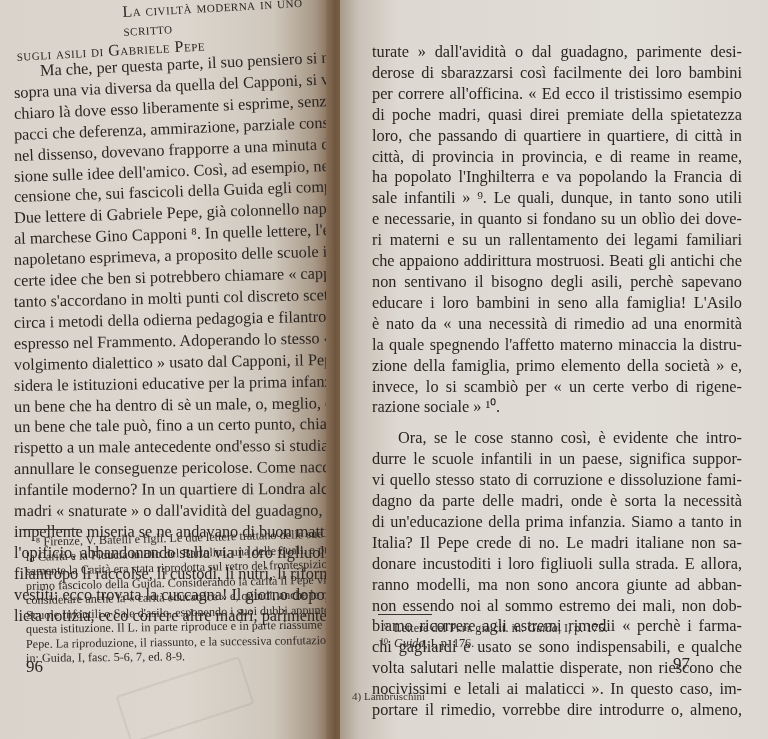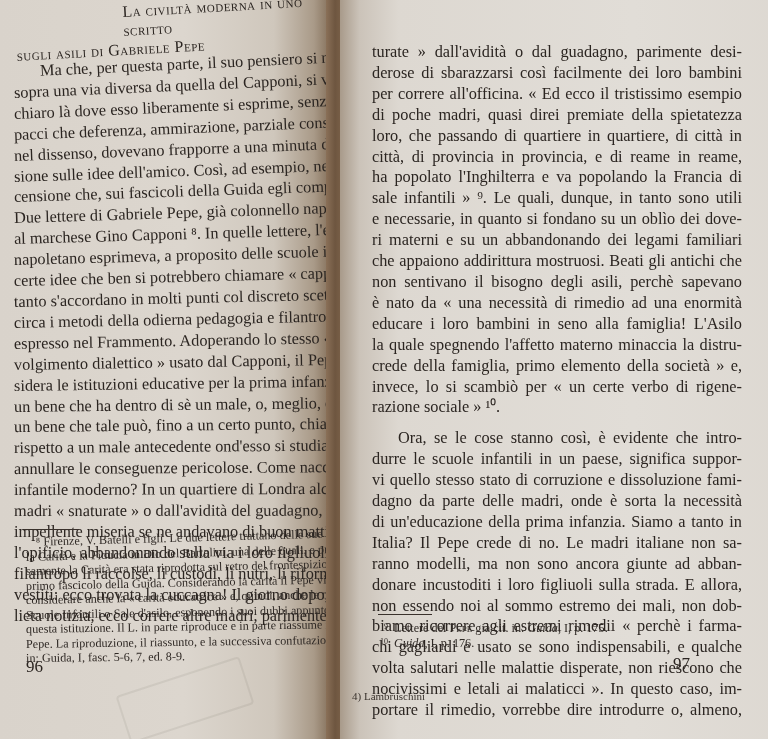--- a/index.html
+++ b/index.html
@@ -146,38 +146,38 @@
     <div class="right-body" id="right-body">
         <span class="text-line right-line">turate » dall'avidità o dal guadagno, parimente desi-</span>
         <span class="text-line right-line">derose di sbarazzarsi così facilmente dei loro bambini</span>
         <span class="text-line right-line">per correre all'officina. « Ed ecco il tristissimo esempio</span>
         <span class="text-line right-line">di poche madri, quasi direi premiate della spietatezza</span>
         <span class="text-line right-line">loro, che passando di quartiere in quartiere, di città in</span>
         <span class="text-line right-line">città, di provincia in provincia, e di reame in reame,</span>
         <span class="text-line right-line">ha popolato l'Inghilterra e va popolando la Francia di</span>
         <span class="text-line right-line">sale infantili » ⁹. Le quali, dunque, in tanto sono utili</span>
         <span class="text-line right-line">e necessarie, in quanto si fondano su un oblìo dei dove-</span>
-        <span class="text-line right-line">ri materni e su un abbandonando dei legami familiari</span>
+        <span class="text-line right-line">ri materni e su un rallentamento dei legami familiari</span>
         <span class="text-line right-line">che appaiono addirittura mostruosi. Beati gli antichi che</span>
         <span class="text-line right-line">non sentivano il bisogno degli asili, perchè sapevano</span>
+        <span class="text-line right-line">educare i loro bambini in seno alla famiglia! L'Asilo</span>
         <span class="text-line right-line">è nato da « una necessità di rimedio ad una enormità</span>
-        <span class="text-line right-line">educare i loro bambini in seno alla famiglia! L'Asilo</span>
         <span class="text-line right-line">la quale spegnendo l'affetto materno minaccia la distru-</span>
-        <span class="text-line right-line">crede della famiglia, primo elemento della società » e,</span>
+        <span class="text-line right-line">zione della famiglia, primo elemento della società » e,</span>
         <span class="text-line right-line">invece, lo si scambiò per « un certe verbo di rigene-</span>
         <span class="text-line right-line last">razione sociale » ¹⁰.</span>
         <div class="para-gap"></div>
         <span class="text-line right-line indent">Ora, se le cose stanno così, è evidente che intro-</span>
         <span class="text-line right-line">durre le scuole infantili in un paese, significa suppor-</span>
         <span class="text-line right-line">vi quello stesso stato di corruzione e dissoluzione fami-</span>
         <span class="text-line right-line">dagno da parte delle madri, onde è sorta la necessità</span>
         <span class="text-line right-line">di un'educazione della prima infanzia. Siamo a tanto in</span>
         <span class="text-line right-line">Italia? Il Pepe crede di no. Le madri italiane non sa-</span>
+        <span class="text-line right-line">donare incustoditi i loro figliuoli sulla strada. E allora,</span>
         <span class="text-line right-line">ranno modelli, ma non sono ancora giunte ad abban-</span>
-        <span class="text-line right-line">donare incustoditi i loro figliuoli sulla strada. E allora,</span>
         <span class="text-line right-line">non essendo noi al sommo estremo dei mali, non dob-</span>
         <span class="text-line right-line">biamo ricorrere agli estremi rimedii « perchè i farma-</span>
         <span class="text-line right-line">chi gagliardi e usato se sono indispensabili, e qualche</span>
         <span class="text-line right-line">volta salutari nelle malattie disperate, non riescono che</span>
         <span class="text-line right-line">nocivissimi e letali ai malaticci ». In questo caso, im-</span>
         <span class="text-line right-line">portare il rimedio, vorrebbe dire introdurre o, almeno,</span>
       </div>
 
     <div class="fn-rule-right"></div>
     <div class="footnotes-right" id="right-fn">

